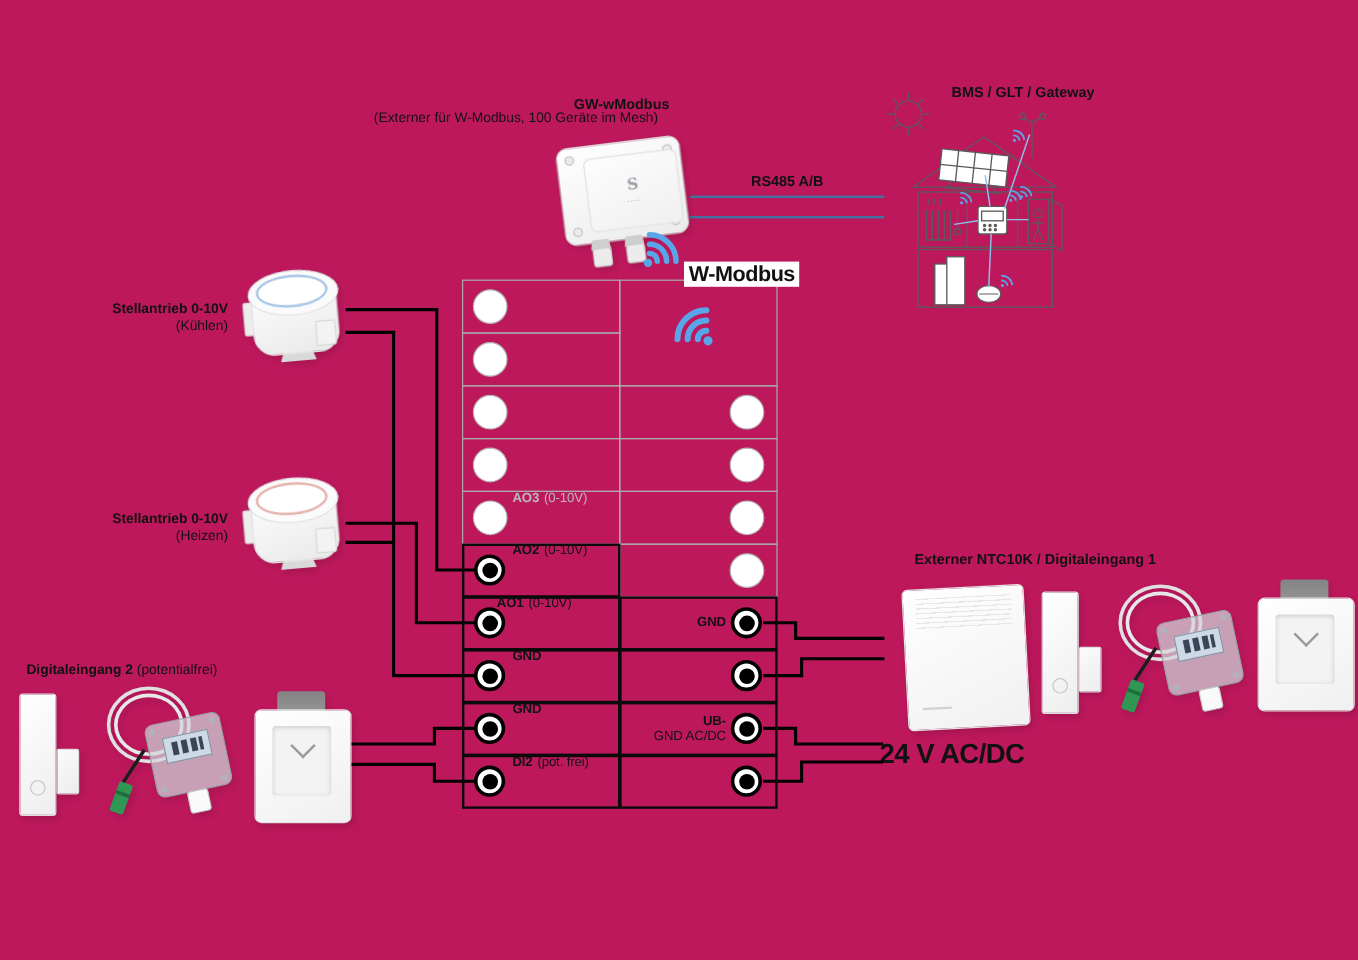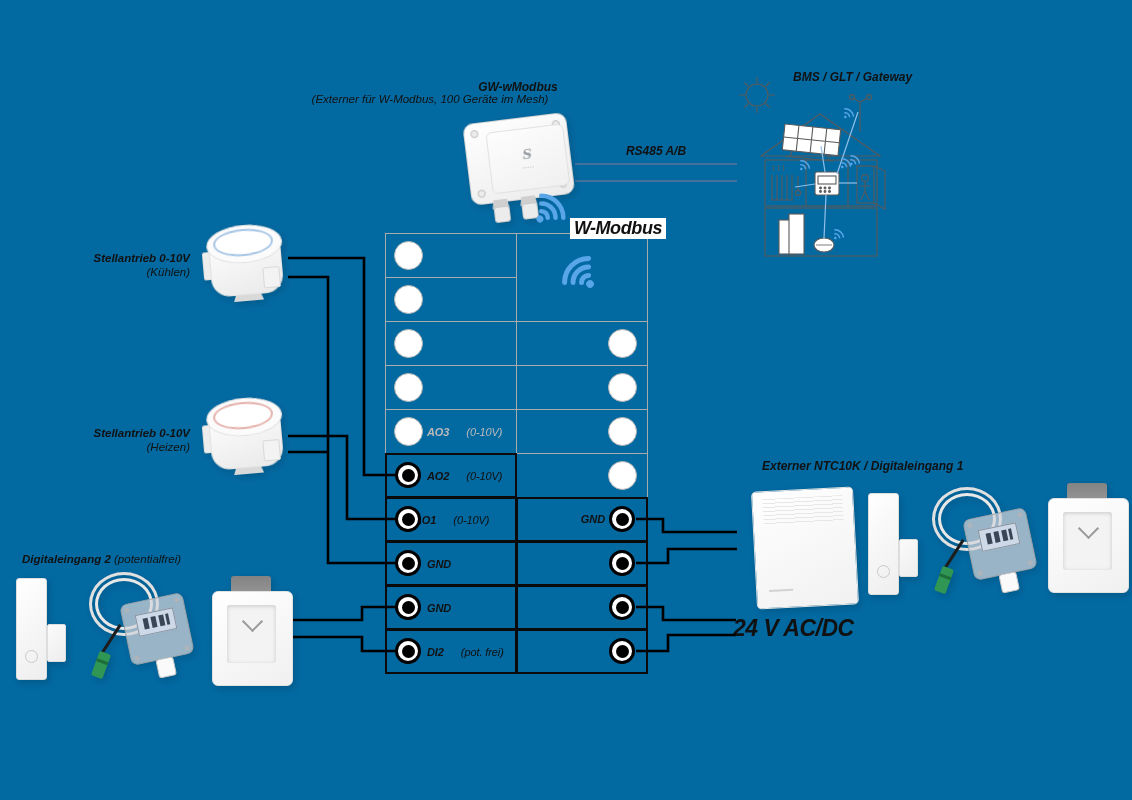--- a/index.html
+++ b/index.html
@@ -1,30 +1,30 @@
 <!DOCTYPE html>
 <html><head>
 <meta charset="utf-8">
 <style>
   html,body{margin:0;padding:0;background:#fff;}
-  #canvas{position:relative;width:1132px;height:800px;background:#0369a1;overflow:hidden;
-          font-family:"Liberation Sans","DejaVu Sans",sans-serif;color:#111;font-style:italic;}
+  #canvas{position:relative;width:1132px;height:800px;background:#be185d;overflow:hidden;
+          font-family:"Liberation Sans","DejaVu Sans",sans-serif;color:#111;}
   .abs{position:absolute;}
   .b{font-weight:bold;}
   
   .c{position:absolute;box-sizing:border-box;}
   .ci{border:1px solid #ababab;z-index:1;}
   .ca{border:2px solid #0a0a0a;z-index:2;}
   .gcircle{position:absolute;box-sizing:border-box;width:29px;height:29px;border:1.5px solid #b3b3b3;
            border-radius:50%;background:#fff;z-index:2;}
   .term{position:absolute;box-sizing:border-box;width:26px;height:26px;border:3px solid #000;
         border-radius:50%;background:#fff;z-index:4;}
   .term::after{content:"";position:absolute;left:50%;top:50%;width:13px;height:13px;
         margin:-6.5px 0 0 -6.5px;background:#000;border-radius:50%;}
-  .lblrow{position:absolute;display:flex;align-items:center;gap:17px;font-size:11px;z-index:3;
+  .lblrow{position:absolute;display:flex;align-items:flex-start;gap:4px;font-size:11px;z-index:3;
           letter-spacing:-0.1px;white-space:nowrap;}
   .lblright{position:absolute;display:flex;flex-direction:column;justify-content:center;
           align-items:flex-end;text-align:right;font-size:11px;z-index:3;line-height:12.5px;
           letter-spacing:-0.1px;white-space:nowrap;}
   .dis{color:#b9b9b9;}
   
   .t11{font-size:11.5px;line-height:13.5px;}
   .t12{font-size:12px;line-height:14px;}
   .wmodbus{font-size:18px;font-weight:bold;letter-spacing:-0.4px;background:#fff;padding:0 4px;z-index:5;}
   .power{font-size:23px;font-weight:bold;letter-spacing:-0.5px;}
@@ -310,20 +310,24 @@
   </div>
   <div class="lblrow" style="left:427px;top:629px;height:45px;">
     <span class="b">DI2</span>
     <span>(pot. frei)</span>
   </div>
 
   <div class="lblright" style="left:519px;top:497px;width:86px;height:45px;">
     <span class="b">GND</span>
     <span></span>
   </div>
+  <div class="lblright" style="left:519px;top:585px;width:86px;height:45px;">
+    <span class="b">UB-</span>
+    <span>GND AC/DC</span>
+  </div>
 
   <div class="abs" style="left:40px;top:252px;width:150px;text-align:right;">
     <div class="b t11">Stellantrieb 0-10V</div>
     <div class="t11">(Kühlen)</div>
   </div>
   <div class="abs actuator shadow" style="left:205px;top:225px;transform:rotate(-5deg);">
     <div class="act-clip"></div>
     <div class="act-base"></div>
     <div class="act-body"></div>
     <div class="act-tab"></div>

